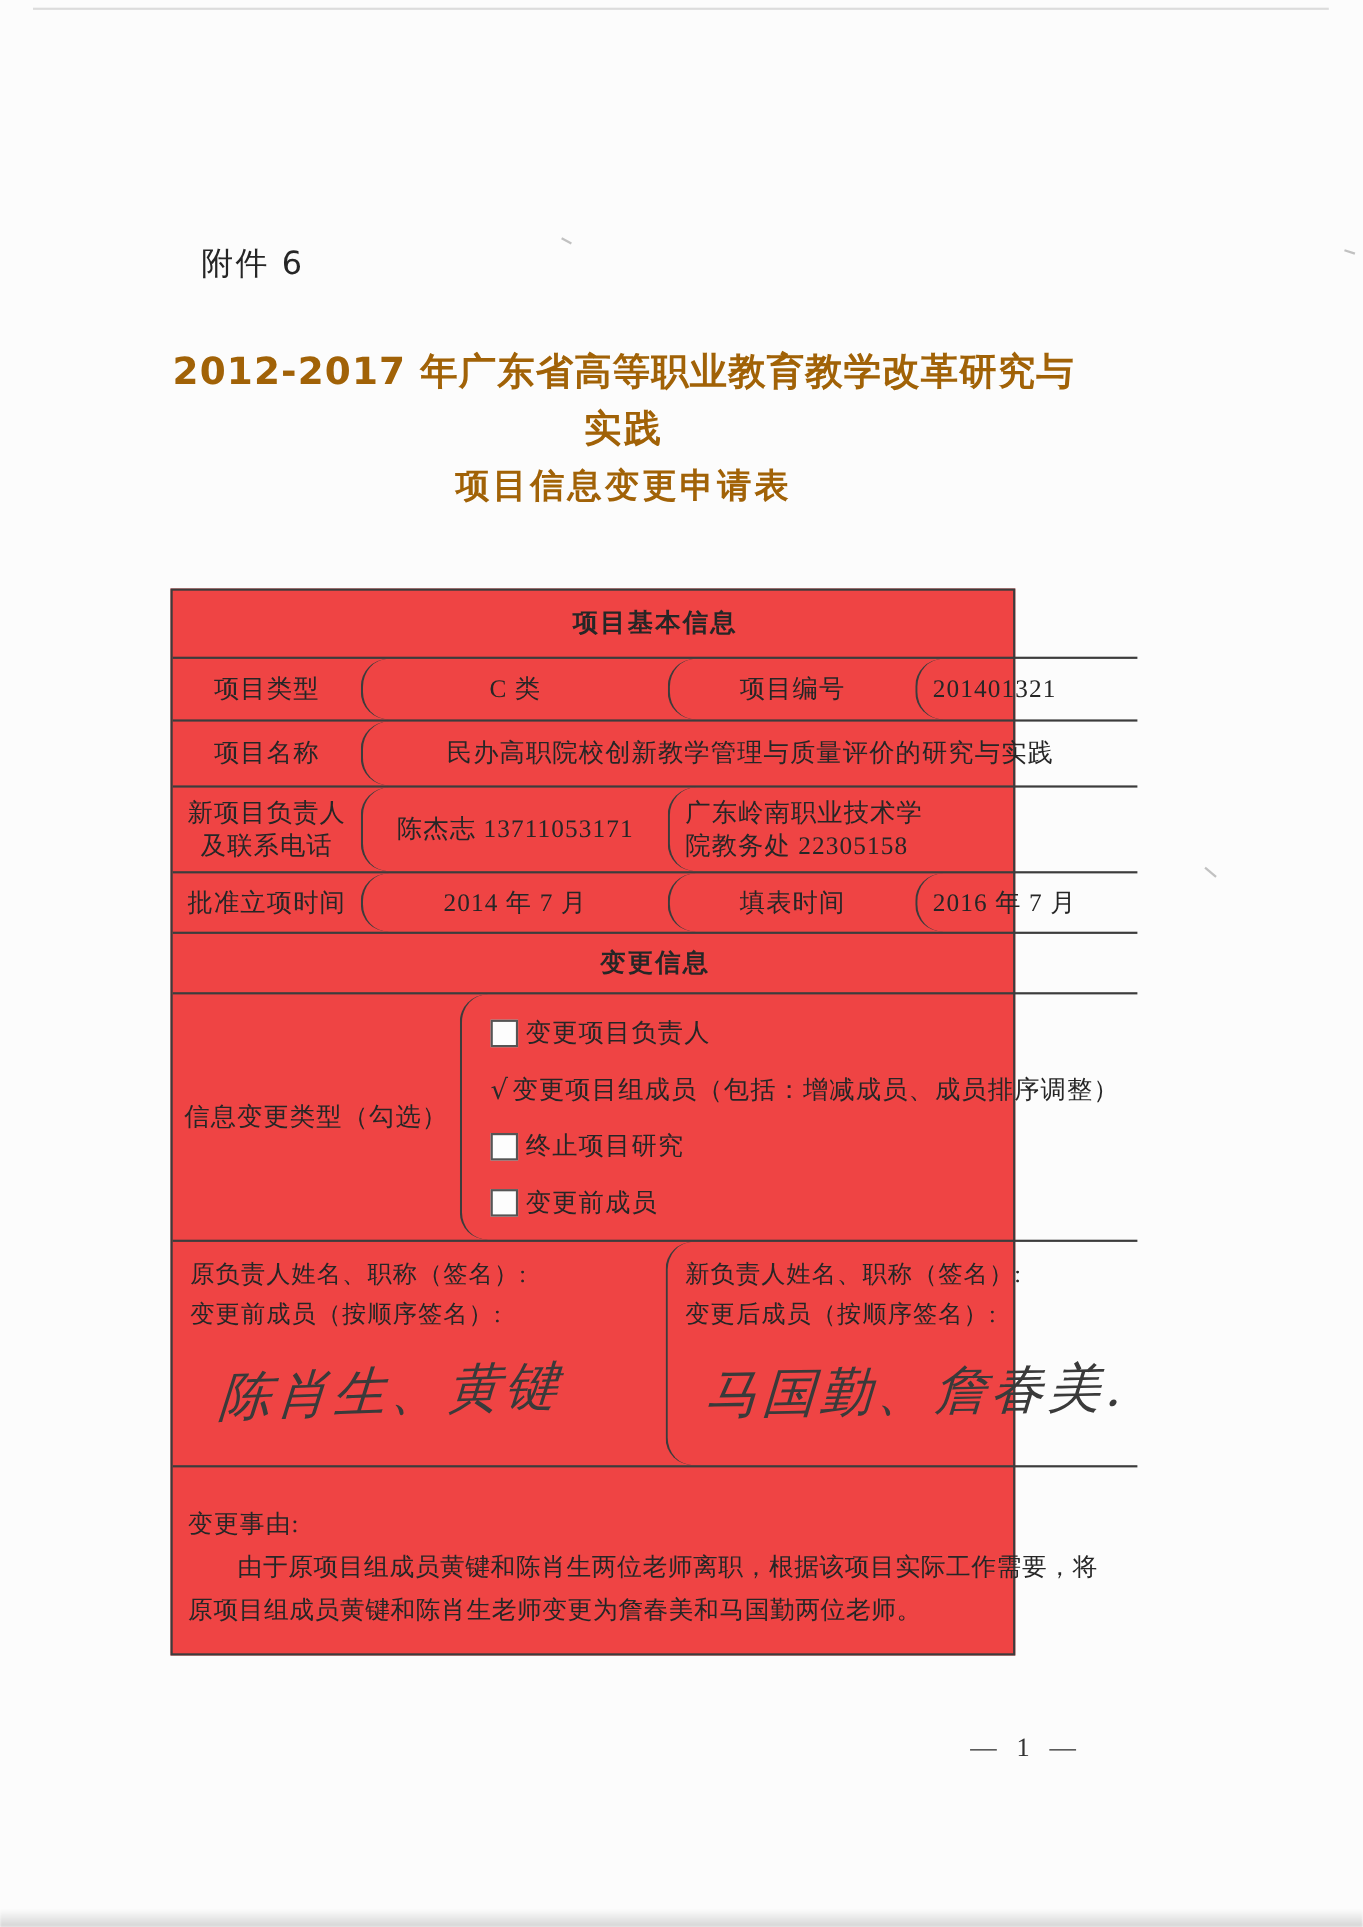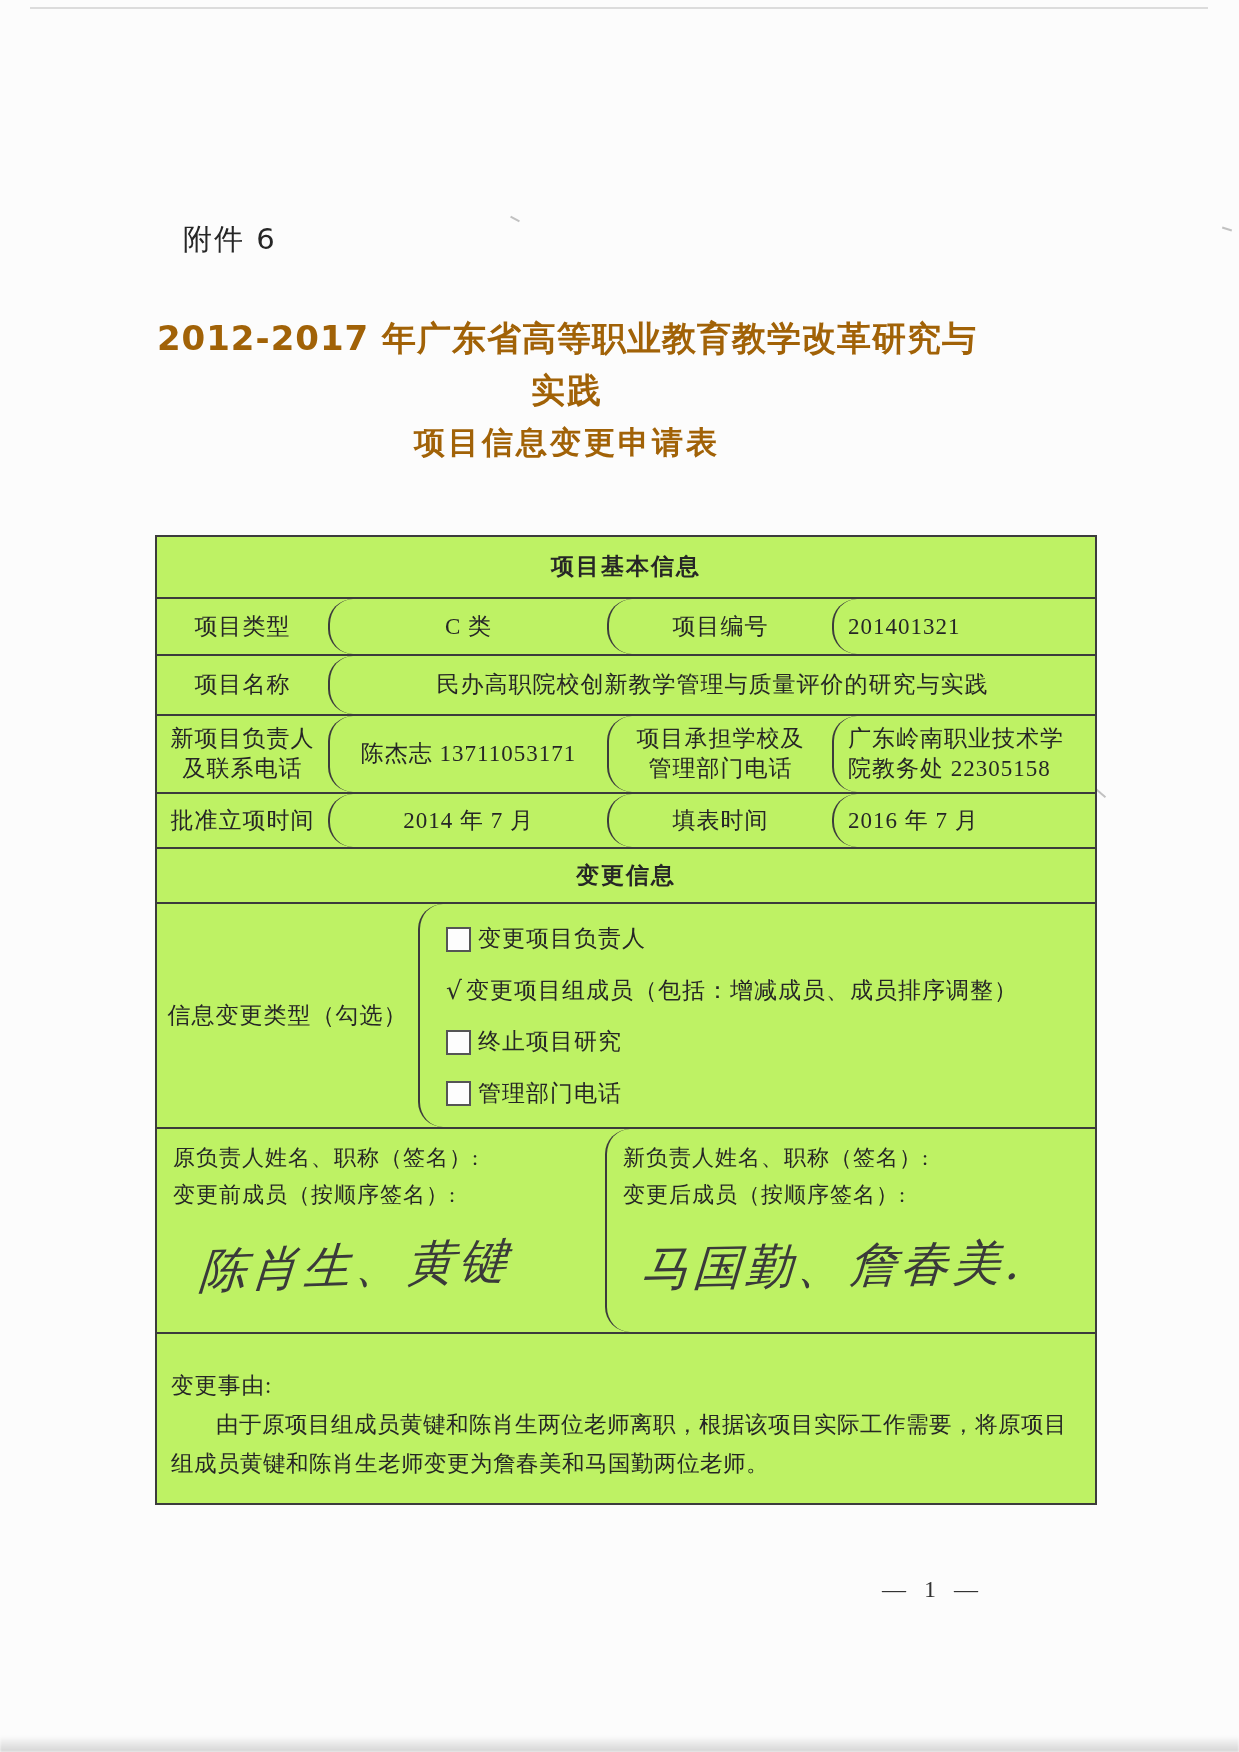--- a/index.html
+++ b/index.html
@@ -19,24 +19,24 @@
   .speck3{top:792px;left:1094px;width:13px;transform:rotate(40deg);}
   
   .attachment{position:absolute;top:220px;left:155px;font-size:29px;
     font-family:"DejaVu Sans","Liberation Sans",sans-serif;font-weight:500;letter-spacing:2px;margin-left:28px;}
   .title-wrap{position:absolute;top:312px;left:0;width:1134px;text-align:center;
     font-family:"DejaVu Sans","Liberation Sans",sans-serif;font-weight:700;color:#a16207;}
   .title-l1{font-size:34px;letter-spacing:1px;line-height:52px;}
   .title-l2{font-size:34px;letter-spacing:2px;line-height:52px;}
   .title-l3{font-size:31px;letter-spacing:3px;line-height:50px;margin-top:1px;}
   
-  .form-table{position:absolute;top:535px;left:155px;width:942px;height:970px;
+  .form-table{position:absolute;top:535px;left:155px;width:768px;height:970px;
     border:2px solid #3c3c3c;box-sizing:border-box;
     display:grid;grid-template-rows:60px 57px 60px 78px 55px 55px 225px 205px 1fr;
-    background:#bef264;}
+    background:#ef4444;}
   .trow{display:flex;box-sizing:border-box;}
   .trow + .trow{border-top:2px solid #3c3c3c;}
   .cell{box-sizing:border-box;display:flex;flex-direction:column;justify-content:center;
     align-items:center;text-align:center;font-size:23px;letter-spacing:1px;line-height:30px;}
   .cell + .cell{border-left:2px solid #3c3c3c;border-radius:25px;}
   .c1{width:171px;flex:none;border-radius:23px;}
   .c2{width:279px;flex:none;}
   .c3{width:225px;flex:none;}
   .c4{flex:1;align-items:flex-start;text-align:left;padding-left:14px;}
   .section-head{font-weight:600;letter-spacing:2px;}
@@ -99,24 +99,20 @@
     <div class="cell c1">项目名称</div>
     <div class="cell fill">民办高职院校创新教学管理与质量评价的研究与实践</div>
   </div>
 
   <div class="trow">
     <div class="cell c1">
       <span class="line">新项目负责人</span>
       <span class="line">及联系电话</span>
     </div>
     <div class="cell c2">陈杰志 13711053171</div>
-    <div class="cell c3">
-      <span class="line">项目承担学校及</span>
-      <span class="line">管理部门电话</span>
-    </div>
     <div class="cell c4">
       <span class="line">广东岭南职业技术学</span>
       <span class="line">院教务处 22305158</span>
     </div>
   </div>
 
   <div class="trow">
     <div class="cell c1">批准立项时间</div>
     <div class="cell c2">2014 年 7 月</div>
     <div class="cell c3">填表时间</div>
@@ -137,21 +133,21 @@
       <div class="opt">
         <span class="check-glyph">√</span>
         <span>变更项目组成员（包括：增减成员、成员排序调整）</span>
       </div>
       <div class="opt">
         <span class="cb-box"></span>
         <span>终止项目研究</span>
       </div>
       <div class="opt">
         <span class="cb-box"></span>
-        <span>管理部门电话</span>
+        <span>变更前成员</span>
       </div>
     </div>
   </div>
 
   <div class="trow">
     <div class="cell sig-cell sigL">
       <span class="line">原负责人姓名、职称（签名）:</span>
       <span class="line">变更前成员（按顺序签名）:</span>
       <span class="handwriting">陈肖生、黄键</span>
     </div>

